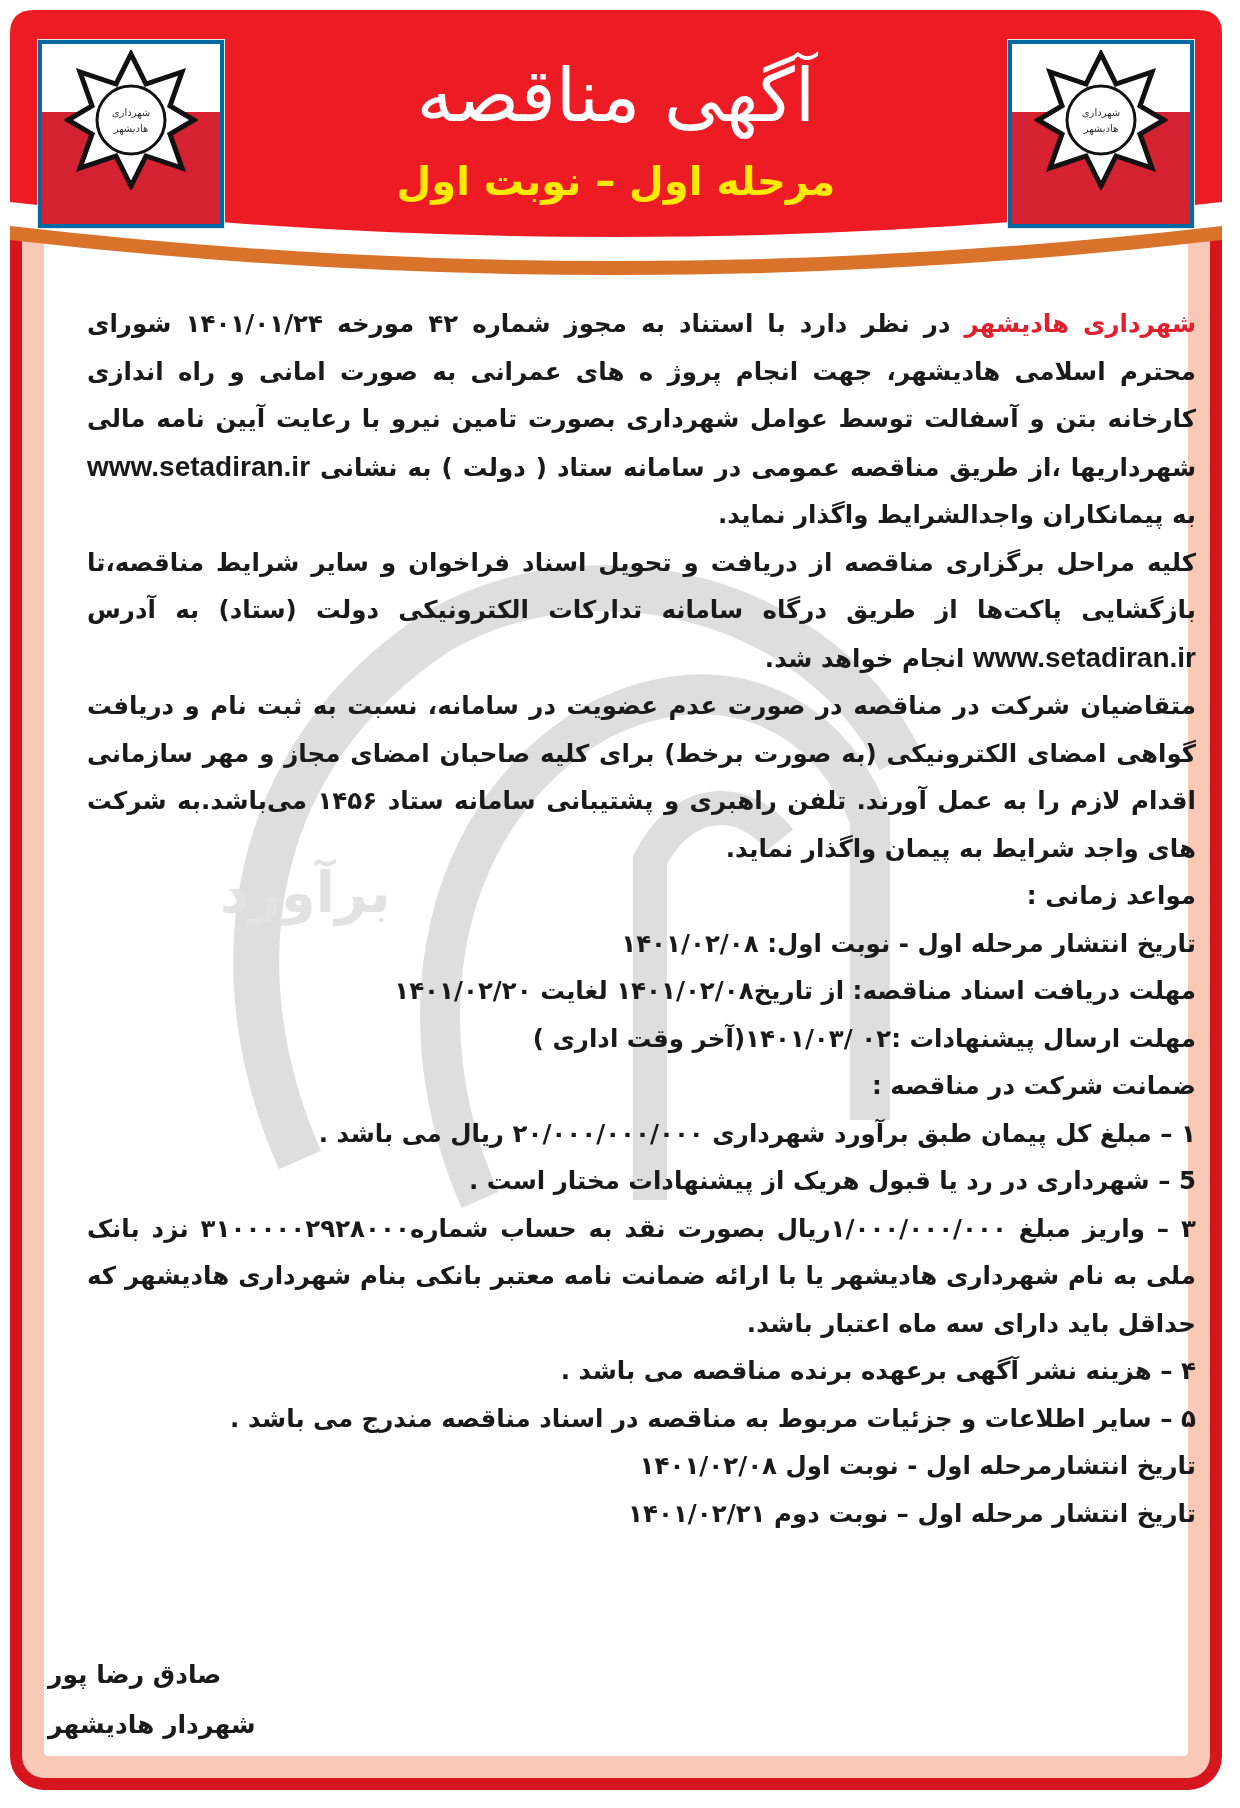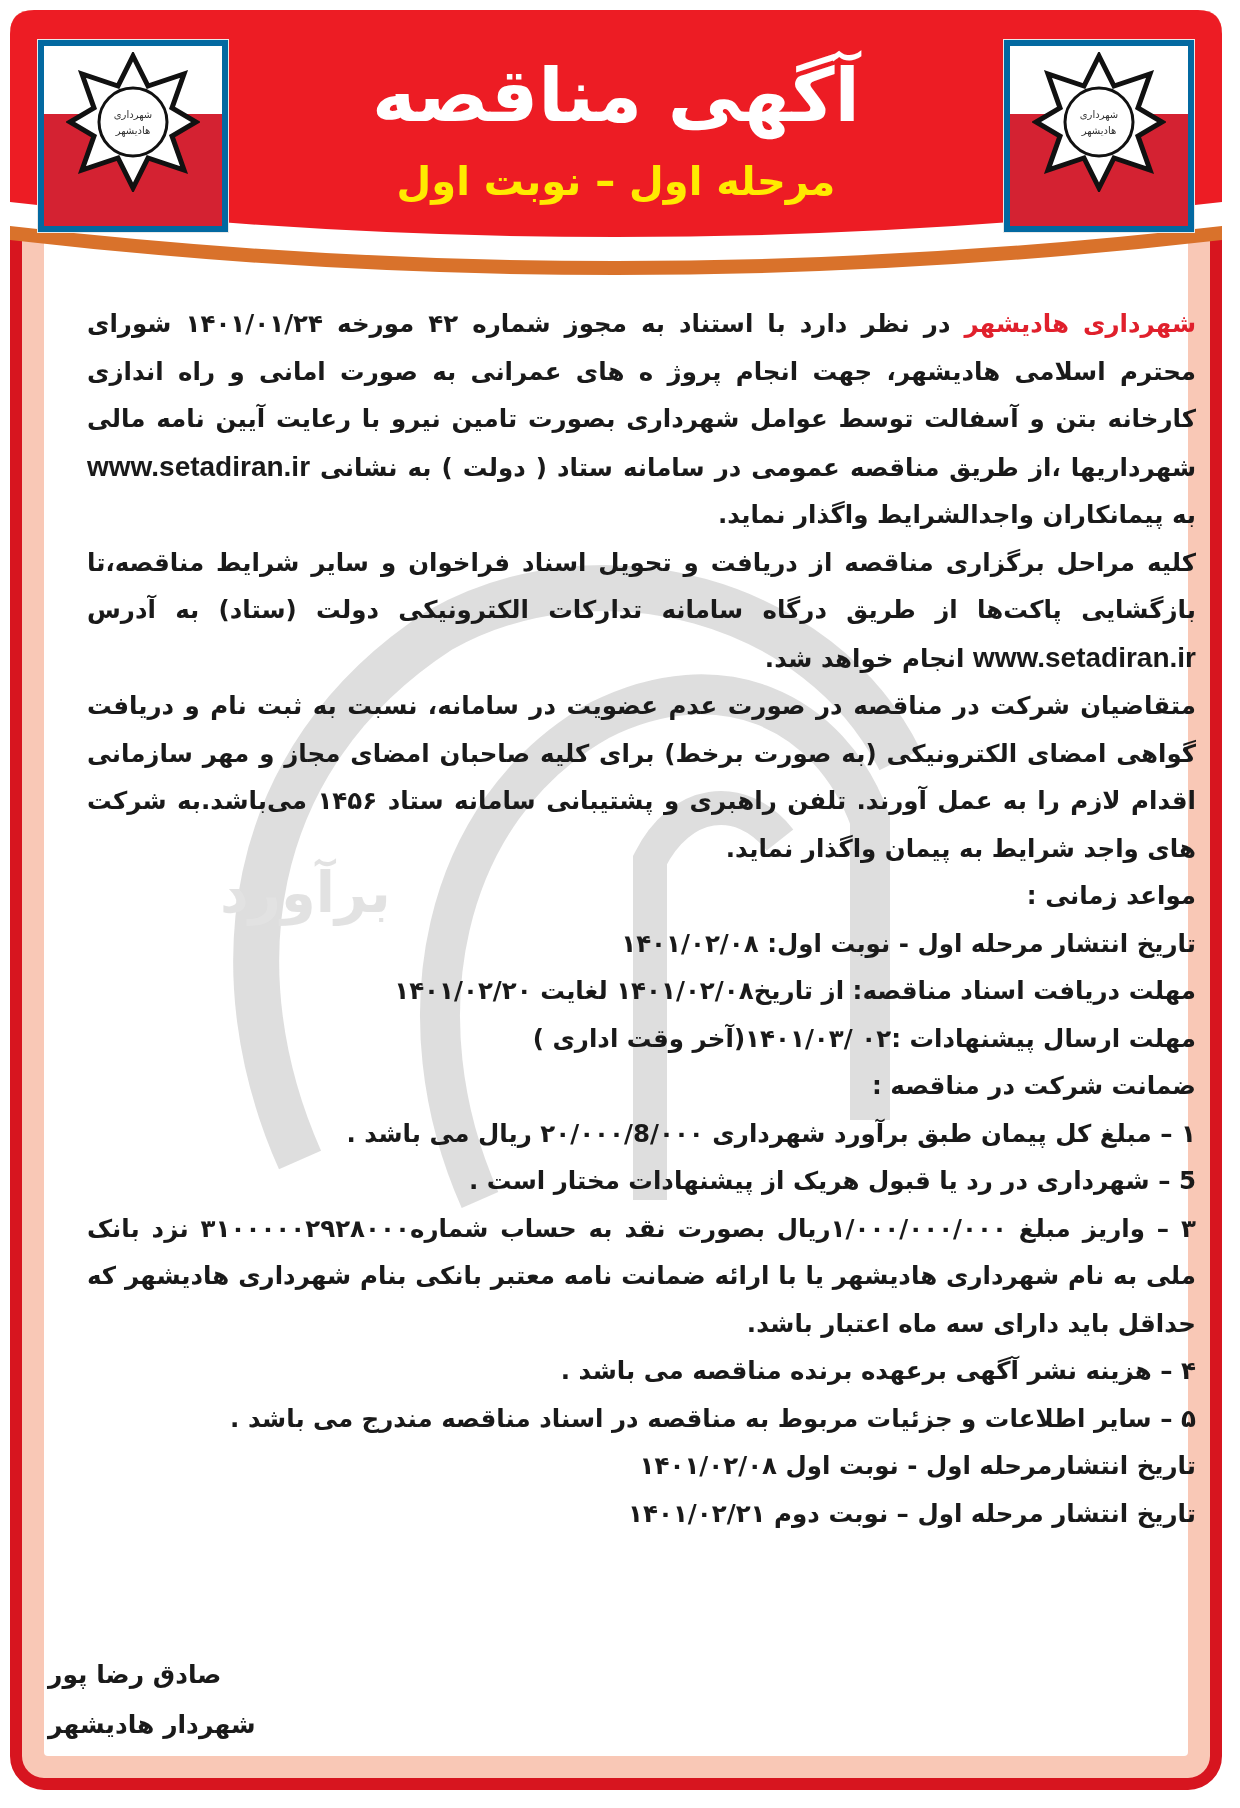--- a/index.html
+++ b/index.html
@@ -5,27 +5,27 @@
     html, body { margin: 0; padding: 0; background: #ffffff; }
     body { width: 1240px; height: 1808px; position: relative; overflow: hidden;
       font-family: "DejaVu Sans", sans-serif; }
     .frame { position: absolute; left: 10px; top: 10px; width: 1212px; height: 1780px;
       border: 12px solid #d7151f; border-radius: 34px; background: #f9c8b6; box-sizing: border-box; }
     .inner { position: absolute; left: 22px; top: 22px; right: 22px; bottom: 22px;
       background: #ffffff; border-radius: 4px; }
     .header { position: absolute; left: 10px; top: 10px; width: 1212px; height: 290px; }
     .header svg { position: absolute; left: 0; top: 0; }
     .logo-box { position: absolute; top: 30px; width: 178px; height: 180px; background: #ffffff;
-      border: 6px solid #0369a1; box-shadow: 0 0 0 1px #e9e9e9; overflow: hidden; }
+      border: 4px solid #0369a1; box-shadow: 0 0 0 1px #e9e9e9; overflow: hidden; }
     .logo-box .lower { position: absolute; left: 0; bottom: 0; width: 100%; height: 62%; background: #d42232; }
     .logo-box svg { position: absolute; left: 22px; top: 6px; }
     .logo-left { left: 28px; }
     .logo-right { right: 28px; }
     .title { position: absolute; left: 0; right: 0; top: 42px; text-align: center; color: #ffffff;
-      font-size: 74px; font-weight: bold; font-family: "DejaVu Sans", sans-serif; direction: rtl; }
+      font-size: 74px; font-weight: normal; font-family: "DejaVu Sans", sans-serif; direction: rtl; }
     .subtitle { position: absolute; left: 0; right: 0; top: 148px; text-align: center; color: #ffea00;
       font-size: 40px; font-weight: bold; direction: rtl; }
     .body { position: absolute; left: 48px; right: 44px; top: 300px; direction: rtl; text-align: justify;
       font-size: 24.5px; font-weight: bold; color: #1a1a1a; line-height: 47.5px; margin-left: 39px; }
     .body p { margin: 0; }
     .hl { color: #e0202c; }
     .ltr { direction: ltr; unicode-bidi: embed; font-family: "Liberation Sans", sans-serif; font-size: 28px; }
     .plain { text-align: right; }
     .signature { position: absolute; left: 48px; top: 1650px; direction: rtl; text-align: left;
       font-size: 25px; font-weight: bold; color: #1a1a1a; line-height: 50px; }
@@ -84,21 +84,21 @@
     <span>کلیه مراحل برگزاری مناقصه از دریافت و تحویل اسناد فراخوان و سایر شرایط مناقصه،تا بازگشایی پاکت‌ها از طریق درگاه سامانه تدارکات الکترونیکی دولت (ستاد) به آدرس </span><span class="ltr">www.setadiran.ir</span><span> انجام خواهد شد.</span>
   </p>
   <p>متقاضیان شرکت در مناقصه در صورت عدم عضویت در سامانه، نسبت به ثبت نام و دریافت گواهی امضای الکترونیکی (به صورت برخط) برای کلیه صاحبان امضای مجاز و مهر سازمانی اقدام لازم را به عمل آورند. تلفن راهبری و پشتیبانی سامانه ستاد ۱۴۵۶ می‌باشد.به شرکت های واجد شرایط به پیمان واگذار نماید.</p>
 
   <p class="plain">مواعد زمانی :</p>
   <p class="plain">تاریخ انتشار مرحله اول - نوبت اول: ۱۴۰۱/۰۲/۰۸</p>
   <p class="plain">مهلت دریافت اسناد مناقصه: از تاریخ۱۴۰۱/۰۲/۰۸ لغایت ۱۴۰۱/۰۲/۲۰</p>
   <p class="plain">مهلت ارسال پیشنهادات :۰۲ /۱۴۰۱/۰۳(آخر وقت اداری )</p>
 
   <p class="plain">ضمانت شرکت در مناقصه :</p>
-  <p class="plain">۱ – مبلغ کل پیمان طبق برآورد شهرداری ۲۰/۰۰۰/8/۰۰۰ ریال می باشد .</p>
+  <p class="plain">۱ – مبلغ کل پیمان طبق برآورد شهرداری ۲۰/۰۰۰/۰۰۰/۰۰۰ ریال می باشد .</p>
   <p class="plain">5 – شهرداری در رد یا قبول هریک از پیشنهادات مختار است .</p>
   <p>۳ – واریز مبلغ ۱/۰۰۰/۰۰۰/۰۰۰ریال بصورت نقد به حساب شماره۳۱۰۰۰۰۰۲۹۲۸۰۰۰ نزد بانک ملی به نام شهرداری هادیشهر یا با ارائه ضمانت نامه معتبر بانکی بنام شهرداری هادیشهر که حداقل باید دارای سه ماه اعتبار باشد.</p>
   <p class="plain">۴ – هزینه نشر آگهی برعهده برنده مناقصه می باشد .</p>
   <p class="plain">۵ – سایر اطلاعات و جزئیات مربوط به مناقصه در اسناد مناقصه مندرج می باشد .</p>
 
   <p class="plain">تاریخ انتشارمرحله اول - نوبت اول ۱۴۰۱/۰۲/۰۸</p>
   <p class="plain">تاریخ انتشار مرحله اول – نوبت دوم ۱۴۰۱/۰۲/۲۱</p>
 </div>
 
 <div class="signature">

